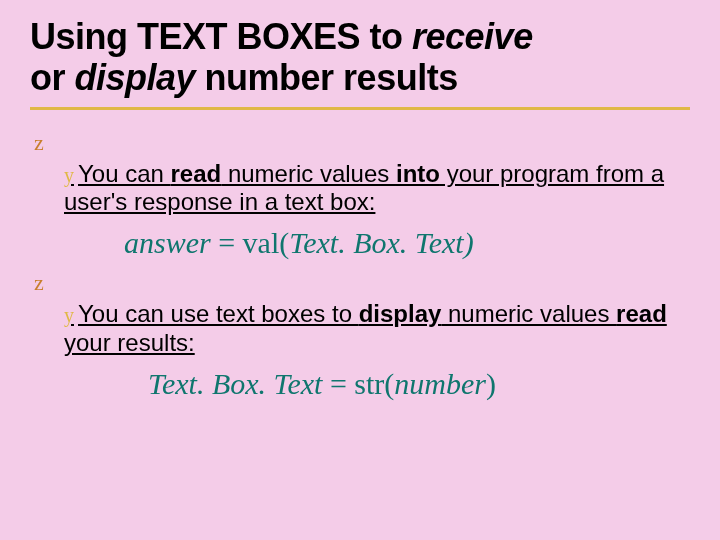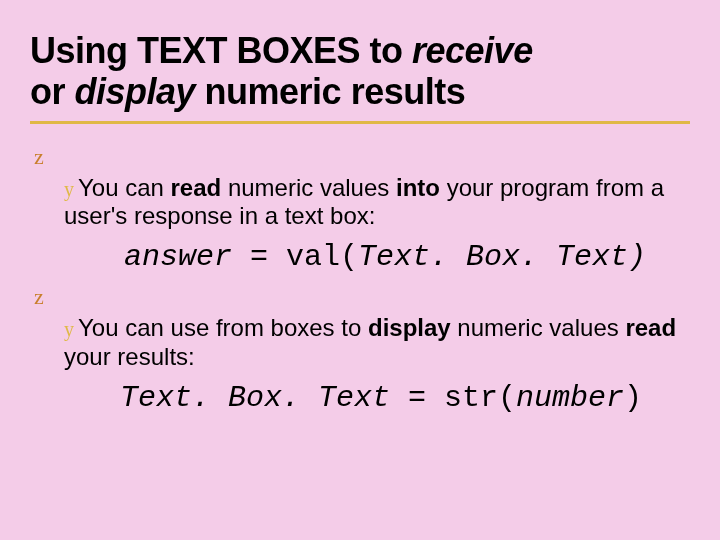--- a/index.html
+++ b/index.html
@@ -6,21 +6,21 @@
     margin: 0;
     padding: 0;
     width: 720px;
     height: 540px;
     background: #f4cce8;
     font-family: Tahoma, Verdana, Arial, sans-serif;
     color: #000;
   }
   .slide {
     box-sizing: border-box;
-    padding: 30px 30px 10px 30px;
+    padding: 16px 30px 10px 30px;
   }
   .title {
     font-family: Arial, Helvetica, sans-serif;
     font-size: 36px;
     line-height: 1.15;
     font-weight: 900;
     letter-spacing: -0.5px;
   }
   .title .it { font-style: italic; }
   .underline {
@@ -43,45 +43,46 @@
     color: #c97f2e;
     font-size: 22px;
     margin-right: 6px;
     line-height: 1;
   }
   .lvl2 {
     font-size: 24px;
     color: #000;
     line-height: 1.18;
     margin: 4px 0 10px 30px;
+    text-decoration: underline;
   }
   .bullet-y {
     font-family: "Zapf Dingbats", "ZapfDingbats", serif;
     color: #e0b846;
     font-size: 20px;
     margin-right: 4px;
   }
   .code {
     font-size: 30px;
     font-style: italic;
-    color: #000000;
+    color: #0f766e;
     margin: 6px 0 12px 90px;
-    font-family: Liberation Mono, monospace;
+    font-family: Liberation Serif, serif;
   }
   .code .plain { font-style: normal; }
   .bold { font-weight: bold; }
 </style>
 </head>
 <body>
 
 <div class="slide">
 
   <div class="title">
     <span>Using TEXT BOXES to </span><span class="it">receive</span><br>
-    <span>or </span><span class="it">display</span><span> numeric results</span>
+    <span>or </span><span class="it">display</span><span> number results</span>
   </div>
   <div class="underline"></div>
 
   <div class="body">
 
     <div class="lvl1">
       <span class="bullet-z">z</span>
     </div>
 
     <div class="lvl2">
@@ -90,21 +91,21 @@
 
     <div class="code">
       <span>answer</span><span class="plain"> = </span><span class="plain">val(</span><span>Text. Box. Text)</span>
     </div>
 
     <div class="lvl1">
       <span class="bullet-z">z</span>
     </div>
 
     <div class="lvl2">
-      <span class="bullet-y">y</span><span>You can use from boxes to </span><span class="bold">display</span><span> numeric values </span><span class="bold">read</span><span> your results:</span>
+      <span class="bullet-y">y</span><span>You can use text boxes to </span><span class="bold">display</span><span> numeric values </span><span class="bold">read</span><span> your results:</span>
     </div>
 
-    <div class="code" style="margin-left:86px">
+    <div class="code" style="margin-left:114px">
       <span>Text. Box. Text</span><span class="plain"> = </span><span class="plain">str(</span><span>number</span><span class="plain">)</span>
     </div>
 
   </div>
 </div>
 
 </body></html>

